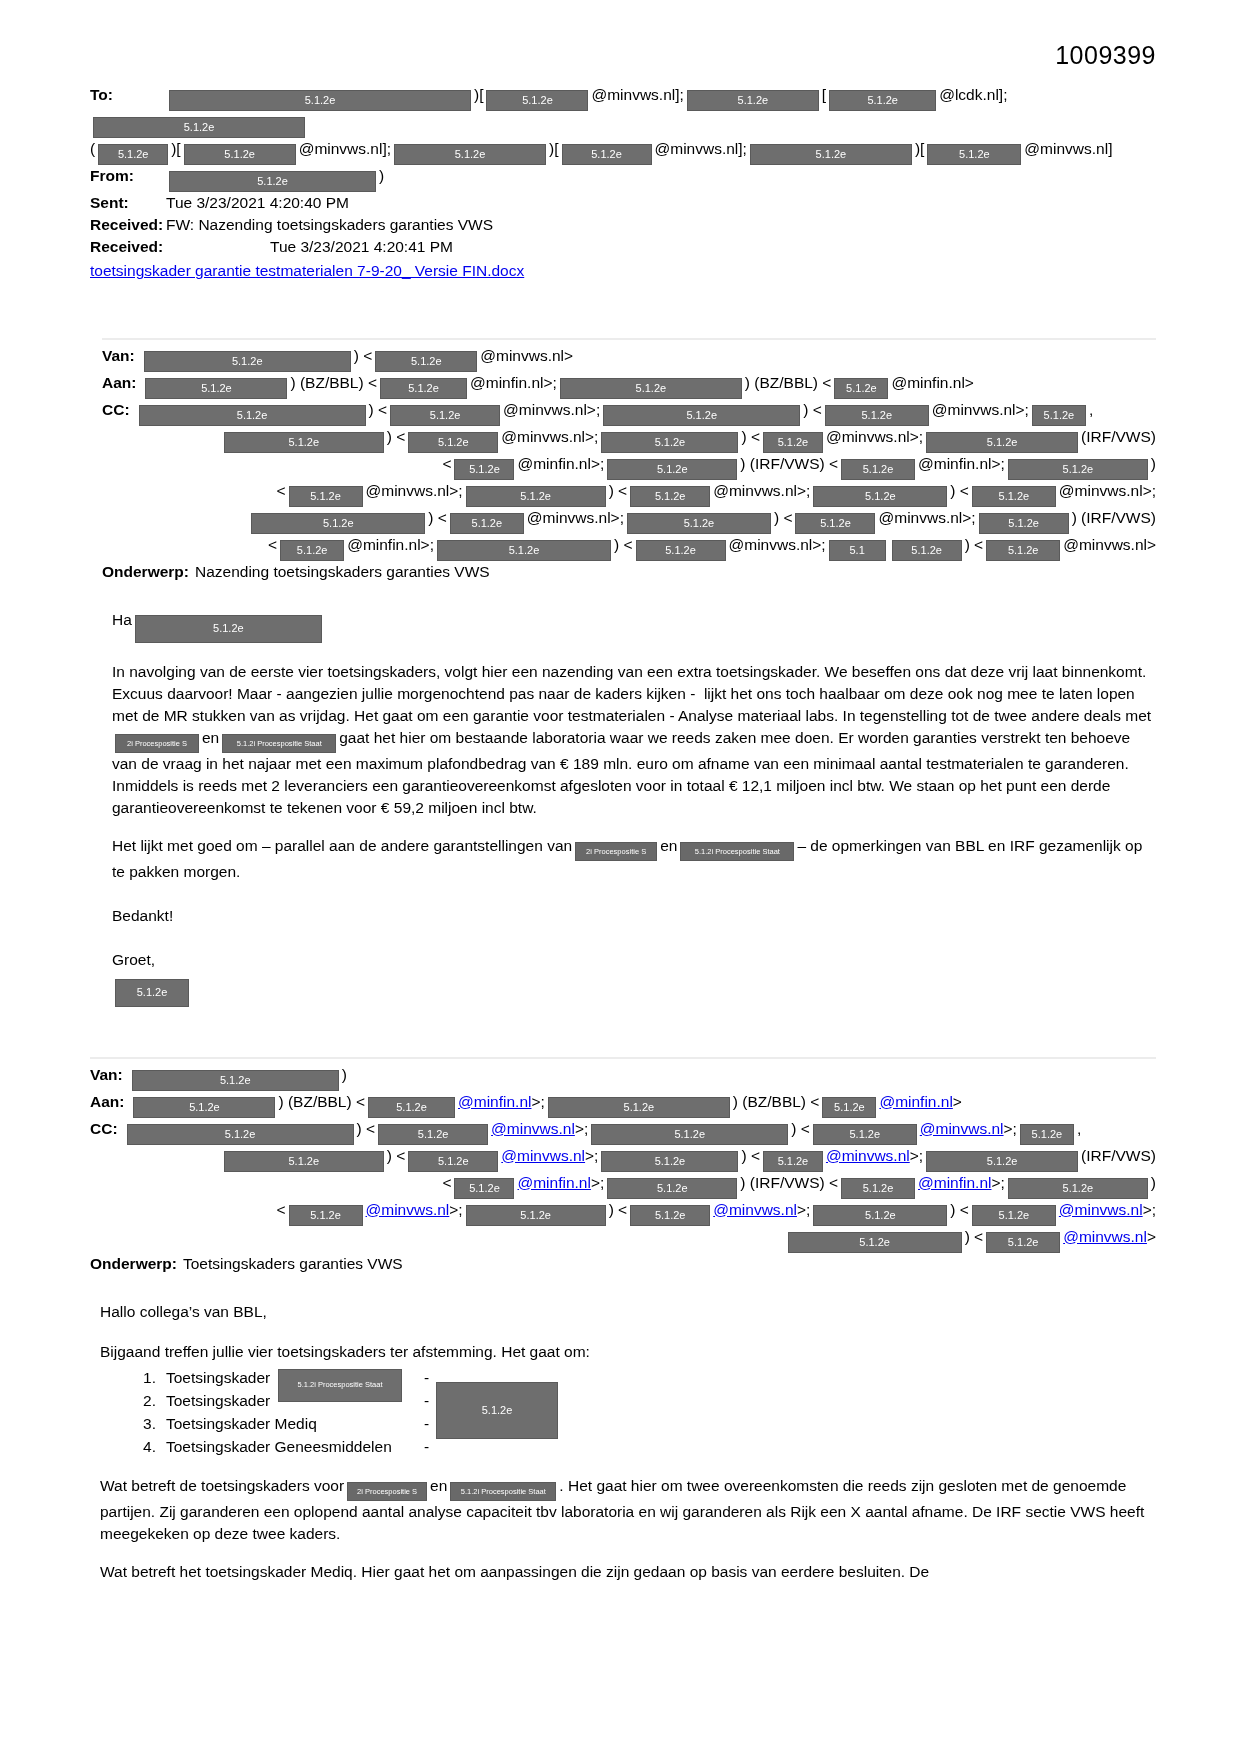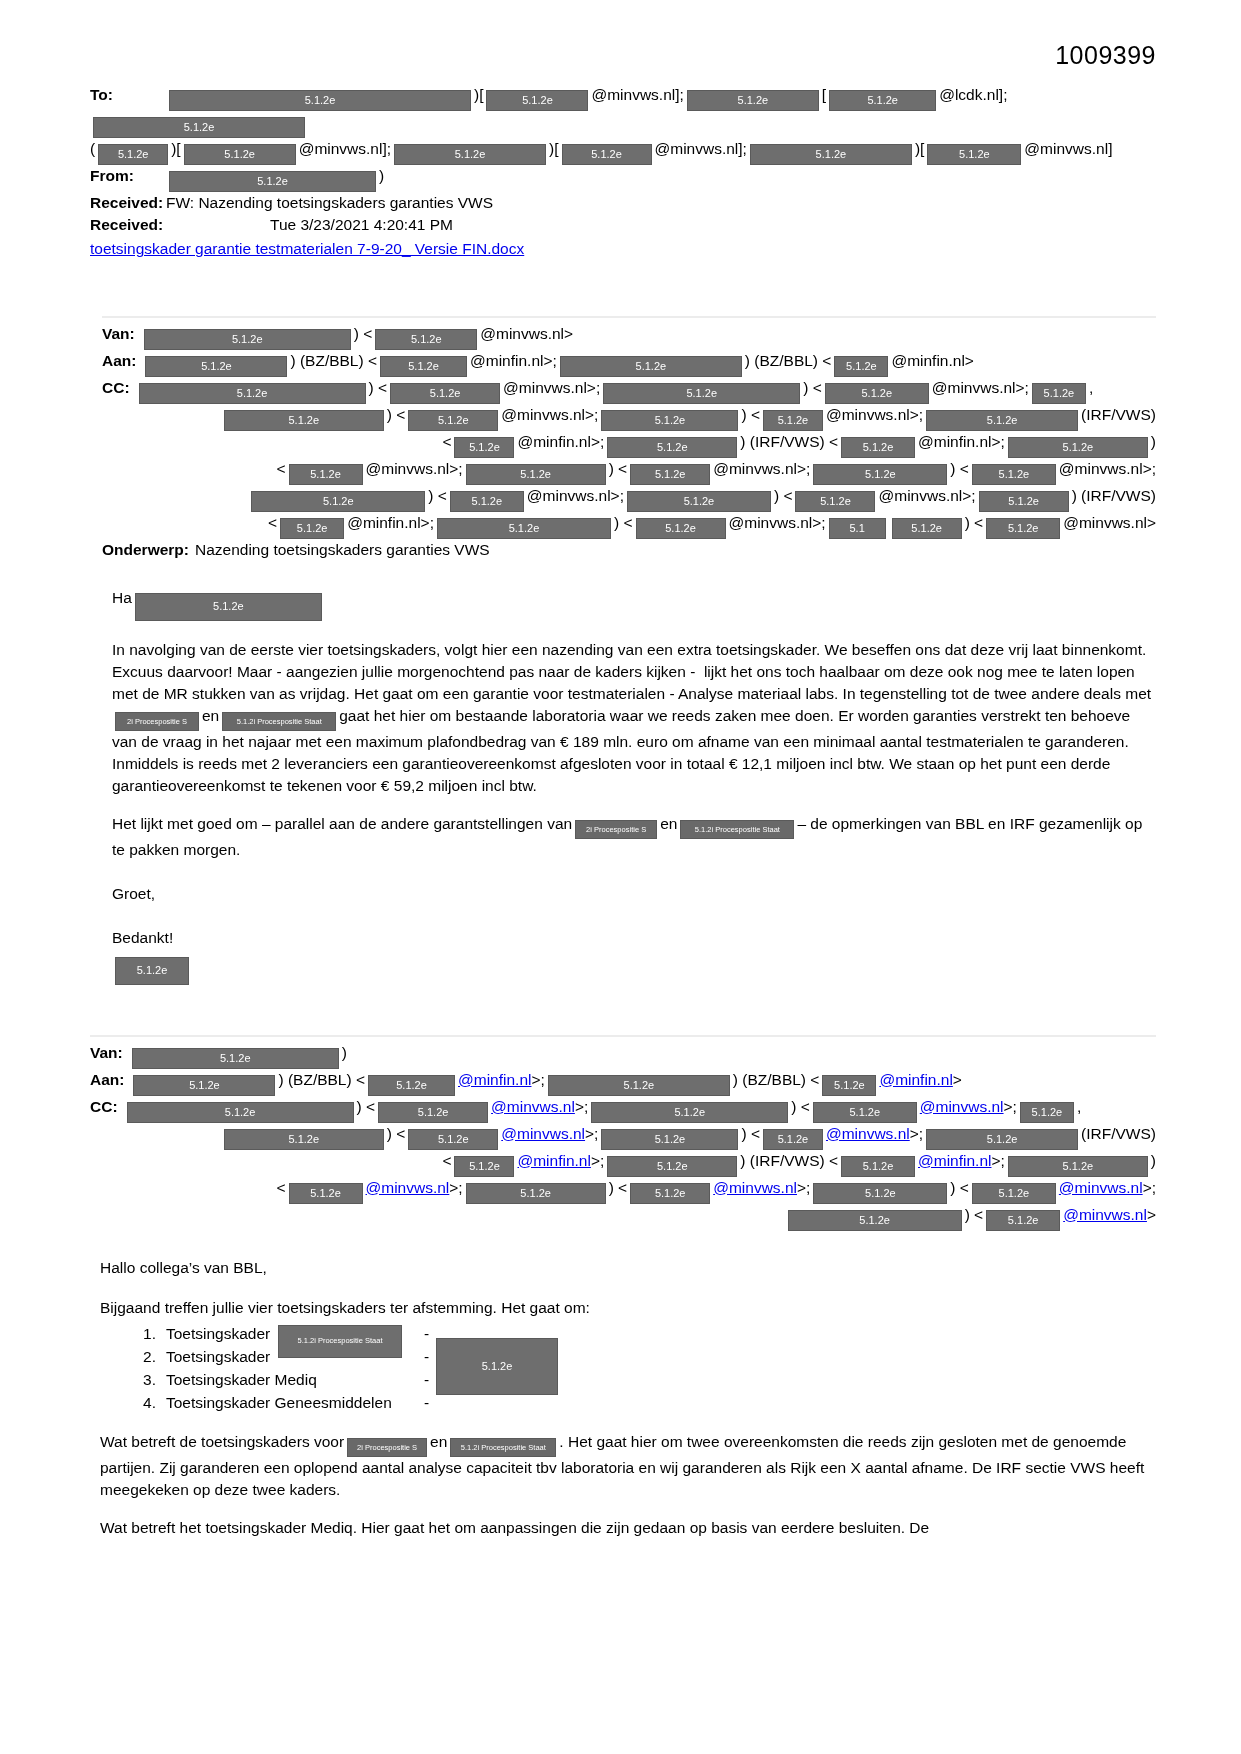--- a/index.html
+++ b/index.html
@@ -54,20 +54,23 @@
 
 <div>
   <div class="hrow">
     <span class="hlabel">To:</span><span><span class="red" style="width: 300px;">5.1.2e</span><span class="tx">)[</span><span class="red" style="width: 100px;">5.1.2e</span><span class="tx">@minvws.nl];</span><span class="red" style="width: 130px;">5.1.2e</span><span class="tx">[</span><span class="red" style="width: 105px;">5.1.2e</span><span class="tx">@lcdk.nl];</span><span class="red" style="width: 210px;">5.1.2e</span></span>
   </div>
   <div class="hrow"><span class="tx">(</span><span class="red" style="width: 68px;">5.1.2e</span><span class="tx">)[</span><span class="red" style="width: 110px;">5.1.2e</span><span class="tx">@minvws.nl];</span><span class="red" style="width: 150px;">5.1.2e</span><span class="tx">)[</span><span class="red" style="width: 88px;">5.1.2e</span><span class="tx">@minvws.nl];</span><span class="red" style="width: 160px;">5.1.2e</span><span class="tx">)[</span><span class="red" style="width: 92px;">5.1.2e</span><span class="tx">@minvws.nl]</span></div>
   <div class="hrow">
     <span class="hlabel">From:</span><span><span class="red" style="width: 205px;">5.1.2e</span><span class="tx">)</span></span>
   </div>
   <div class="hrow">
+    <span class="hlabel">Sent:</span><span>Tue 3/23/2021 4:20:40 PM</span>
+  </div>
+  <div class="hrow">
     <span class="hlabel">Received:</span><span>FW: Nazending toetsingskaders garanties VWS</span>
   </div>
   <div class="hrow">
     <span class="hlabel">Received:</span><span class="recv-indent"></span><span>Tue 3/23/2021 4:20:41 PM</span>
   </div>
   <div class="attach">
     <a class="lnk">toetsingskader garantie testmaterialen 7-9-20_ Versie FIN.docx</a>
   </div>
 </div>
 
@@ -89,42 +92,45 @@
       <div class="tline"><span class="tx">&lt;</span><span class="red" style="width: 62px;">5.1.2e</span><span class="tx">@minfin.nl&gt;;</span><span class="red" style="width: 172px;">5.1.2e</span><span class="tx">) &lt;</span><span class="red" style="width: 88px;">5.1.2e</span><span class="tx">@minvws.nl&gt;;</span><span class="red" style="width: 55px;">5.1</span><span class="red" style="width: 68px;">5.1.2e</span><span class="tx">) &lt;</span><span class="red" style="width: 72px;">5.1.2e</span><span class="tx">@minvws.nl&gt;</span></div>
     </div>
   <div class="hrow">
     <span class="hlabel auto b">Onderwerp:</span><span>Nazending toetsingskaders garanties VWS</span>
   </div>
 
   <div class="bodytext">
     <div class="greet"><span class="tx">Ha</span><span class="red tall" style="width: 185px;">5.1.2e</span></div>
     <div class="para"><span class="tx">In navolging van de eerste vier toetsingskaders, volgt hier een nazending van een extra toetsingskader. We beseffen ons dat deze vrij laat binnenkomt. Excuus daarvoor! Maar - aangezien jullie morgenochtend pas naar de kaders kijken -  lijkt het ons toch haalbaar om deze ook nog mee te laten lopen met de MR stukken van as vrijdag. Het gaat om een garantie voor testmaterialen - Analyse materiaal labs. In tegenstelling tot de twee andere deals met</span><span class="red sm" style="width: 82px;">2i Procespositie S</span><span class="tx">en</span><span class="red sm" style="width: 112px;">5.1.2i Procespositie Staat</span><span class="tx">gaat het hier om bestaande laboratoria waar we reeds zaken mee doen. Er worden garanties verstrekt ten behoeve van de vraag in het najaar met een maximum plafondbedrag van € 189 mln. euro om afname van een minimaal aantal testmaterialen te garanderen. Inmiddels is reeds met 2 leveranciers een garantieovereenkomst afgesloten voor in totaal € 12,1 miljoen incl btw. We staan op het punt een derde garantieovereenkomst te tekenen voor € 59,2 miljoen incl btw.</span></div>
     <div class="para mt16"><span class="tx">Het lijkt met goed om – parallel aan de andere garantstellingen van</span><span class="red sm" style="width: 80px;">2i Procespositie S</span><span class="tx">en</span><span class="red sm" style="width: 112px;">5.1.2i Procespositie Staat</span><span class="tx">– de opmerkingen van BBL en IRF gezamenlijk op te pakken morgen.</span></div>
+    <div class="para mt22">Bedankt!</div>
     <div class="para mt22">Groet,</div>
-    <div class="para mt22">Bedankt!</div>
     <div class="sig"><span class="red tall" style="width: 72px;">5.1.2e</span></div>
   </div>
 </div>
 
 <div class="quote q2">
   <div class="hrow">
     <span class="hlabel auto b">Van:</span><span><span class="red" style="width: 205px;">5.1.2e</span><span class="tx">)</span></span>
   </div>
   <div class="hrow">
     <span class="hlabel auto b">Aan:</span><span><span class="red" style="width: 140px;">5.1.2e</span><span class="tx">) (BZ/BBL) &lt;</span><span class="red" style="width: 85px;">5.1.2e</span><a class="lnk">@minfin.nl</a><span class="tx">&gt;;</span><span class="red" style="width: 180px;">5.1.2e</span><span class="tx">) (BZ/BBL) &lt;</span><span class="red" style="width: 52px;">5.1.2e</span><a class="lnk">@minfin.nl</a><span class="tx">&gt;</span></span>
   </div>
   <div class="hrow">
     <span class="hlabel auto b">CC:</span><span><span class="red" style="width: 225px;">5.1.2e</span><span class="tx">) &lt;</span><span class="red" style="width: 108px;">5.1.2e</span><a class="lnk">@minvws.nl</a><span class="tx">&gt;;</span><span class="red" style="width: 195px;">5.1.2e</span><span class="tx">) &lt;</span><span class="red" style="width: 102px;">5.1.2e</span><a class="lnk">@minvws.nl</a><span class="tx">&gt;;</span><span class="red" style="width: 52px;">5.1.2e</span><span class="tx">,</span></span>
   </div>
   <div>
       <div class="tline"><span class="red" style="width: 158px;">5.1.2e</span><span class="tx">) &lt;</span><span class="red" style="width: 88px;">5.1.2e</span><a class="lnk">@minvws.nl</a><span class="tx">&gt;;</span><span class="red" style="width: 135px;">5.1.2e</span><span class="tx">) &lt;</span><span class="red" style="width: 58px;">5.1.2e</span><a class="lnk">@minvws.nl</a><span class="tx">&gt;;</span><span class="red" style="width: 150px;">5.1.2e</span><span class="tx">(IRF/VWS)</span></div>
       <div class="tline"><span class="tx">&lt;</span><span class="red" style="width: 58px;">5.1.2e</span><a class="lnk">@minfin.nl</a><span class="tx">&gt;;</span><span class="red" style="width: 128px;">5.1.2e</span><span class="tx">) (IRF/VWS) &lt;</span><span class="red" style="width: 72px;">5.1.2e</span><a class="lnk">@minfin.nl</a><span class="tx">&gt;;</span><span class="red" style="width: 138px;">5.1.2e</span><span class="tx">)</span></div>
       <div class="tline"><span class="tx">&lt;</span><span class="red" style="width: 72px;">5.1.2e</span><a class="lnk">@minvws.nl</a><span class="tx">&gt;;</span><span class="red" style="width: 138px;">5.1.2e</span><span class="tx">) &lt;</span><span class="red" style="width: 78px;">5.1.2e</span><a class="lnk">@minvws.nl</a><span class="tx">&gt;;</span><span class="red" style="width: 132px;">5.1.2e</span><span class="tx">) &lt;</span><span class="red" style="width: 82px;">5.1.2e</span><a class="lnk">@minvws.nl</a><span class="tx">&gt;;</span></div>
       <div class="tline"><span class="red" style="width: 172px;">5.1.2e</span><span class="tx">) &lt;</span><span class="red" style="width: 72px;">5.1.2e</span><a class="lnk">@minvws.nl</a><span class="tx">&gt;</span></div>
     </div>
+  <div class="hrow">
+    <span class="hlabel auto b">Onderwerp:</span><span>Toetsingskaders garanties VWS</span>
+  </div>
 
   <div class="bodytext">
     <div class="greet">Hallo collega’s van BBL,</div>
     <div class="para">Bijgaand treffen jullie vier toetsingskaders ter afstemming. Het gaat om:</div>
 
     <div class="nlist">
       <div class="lrow">
           <span class="lnum">1.</span>
           <span class="lname">Toetsingskader</span>
           <span class="ldash">-</span>

